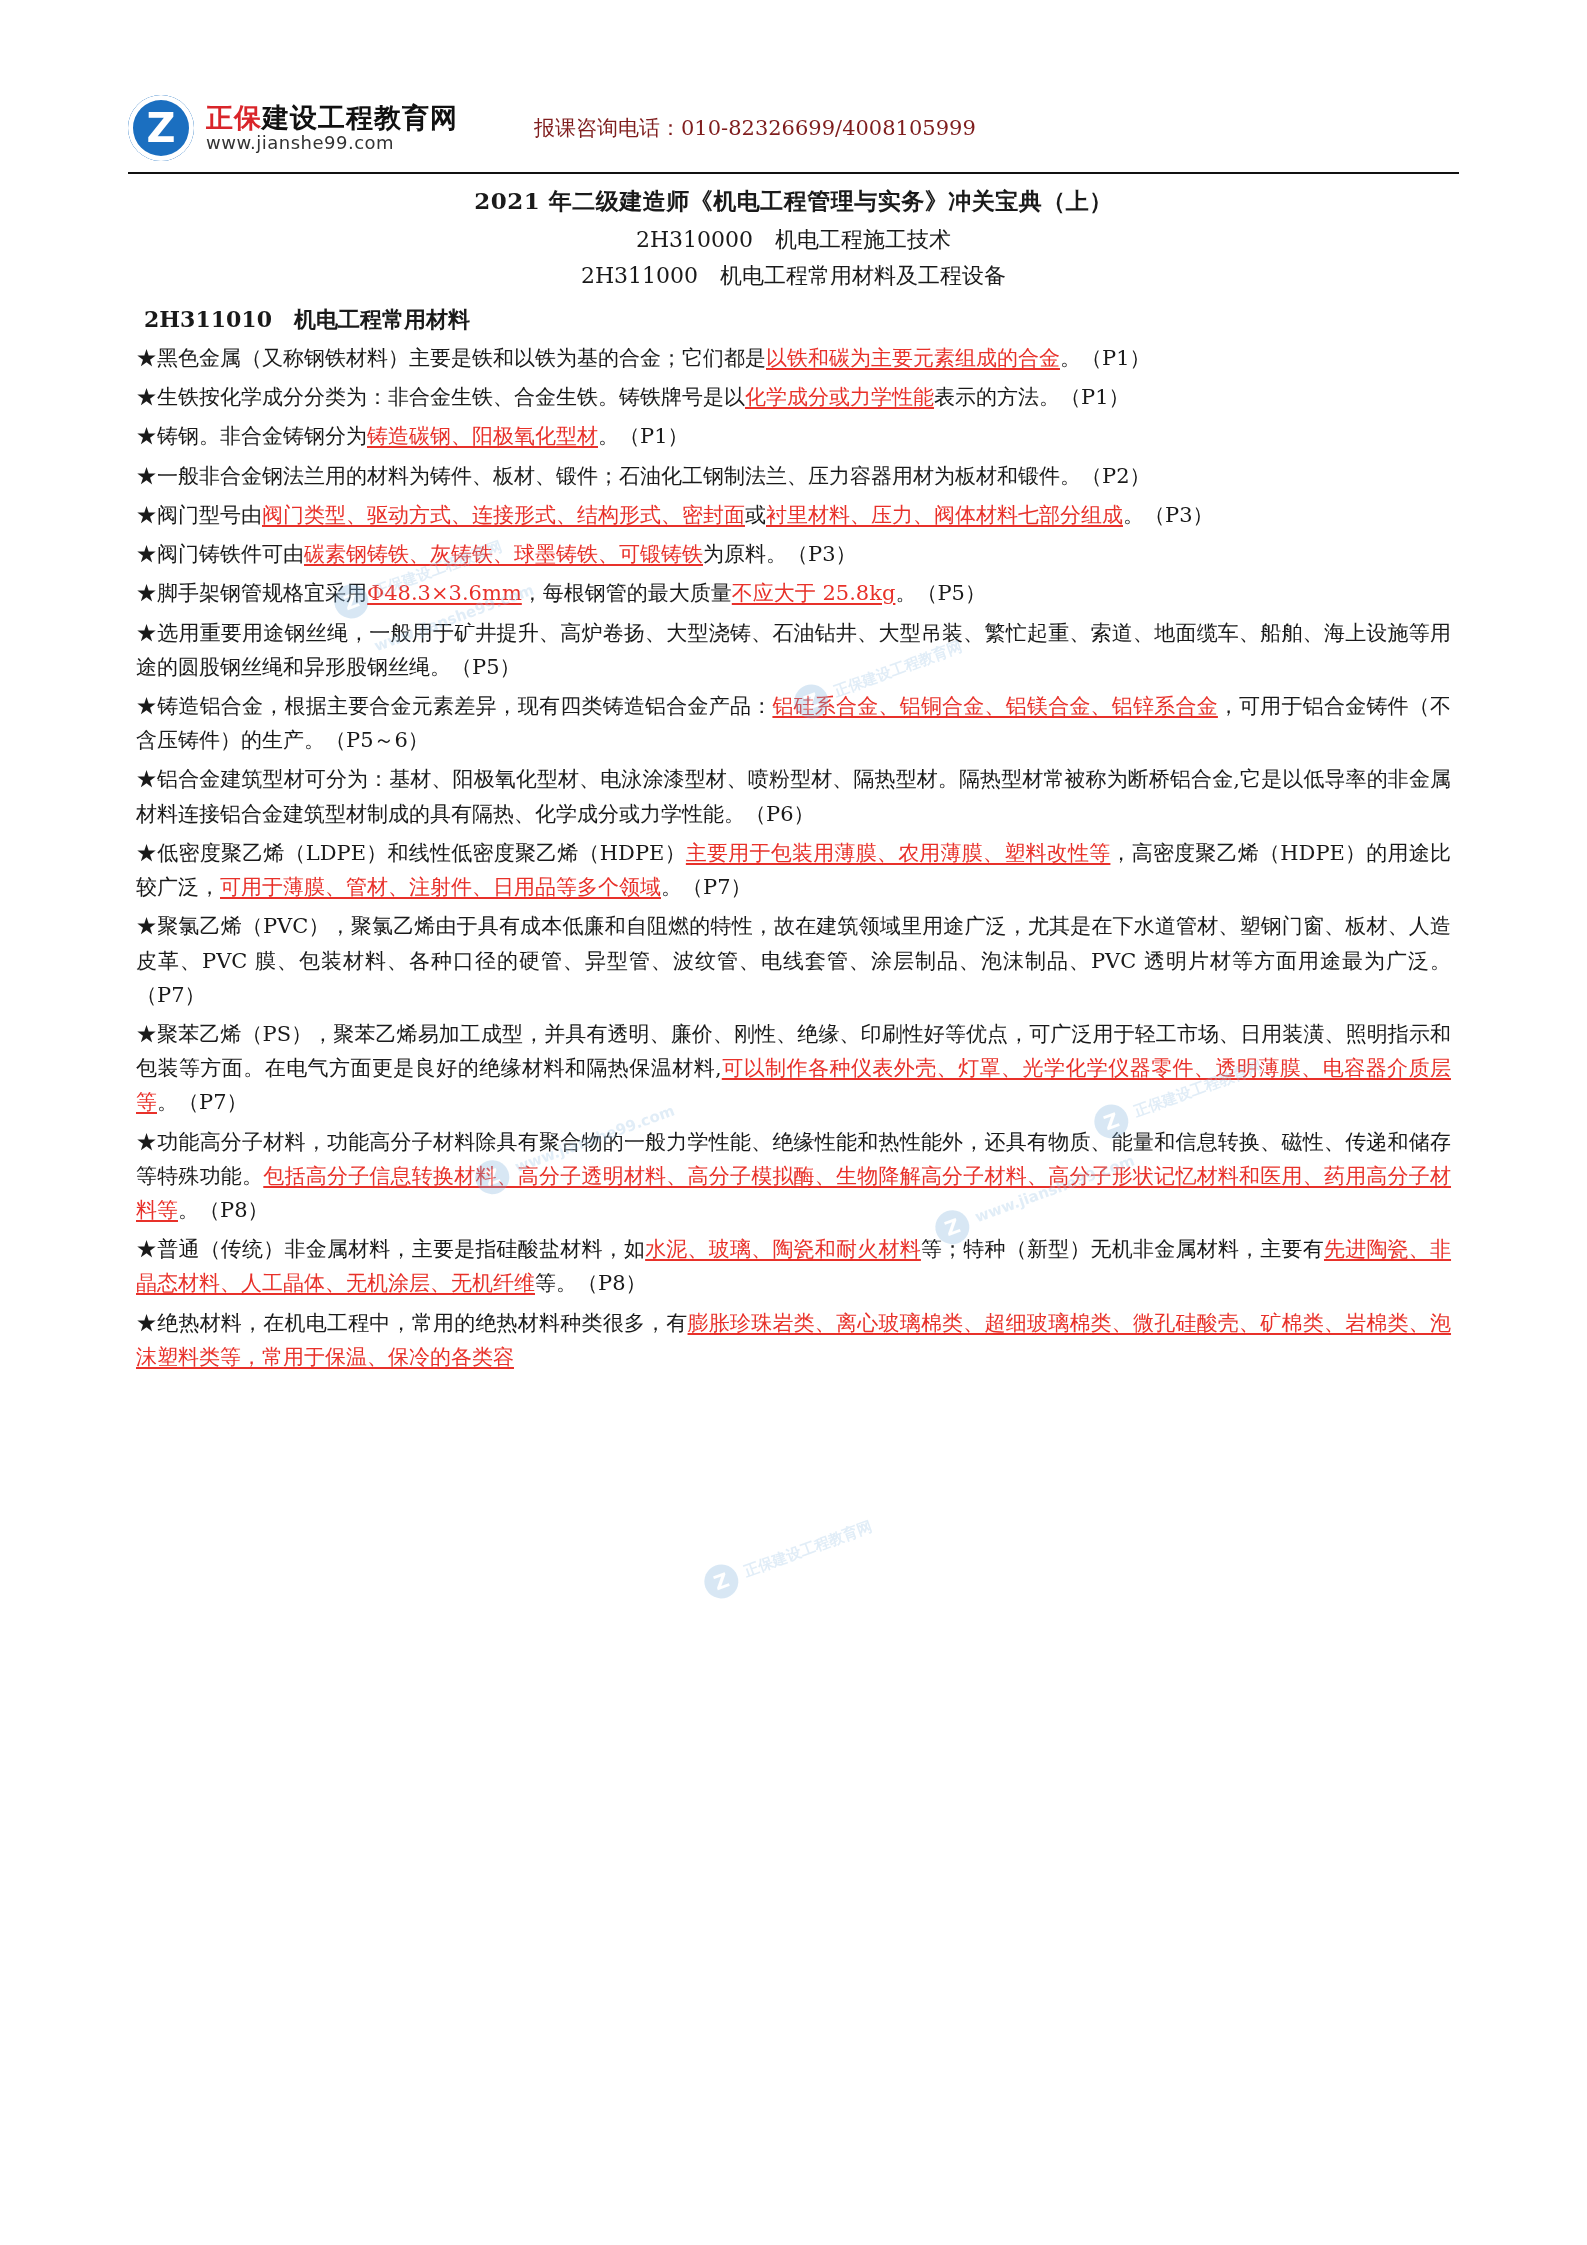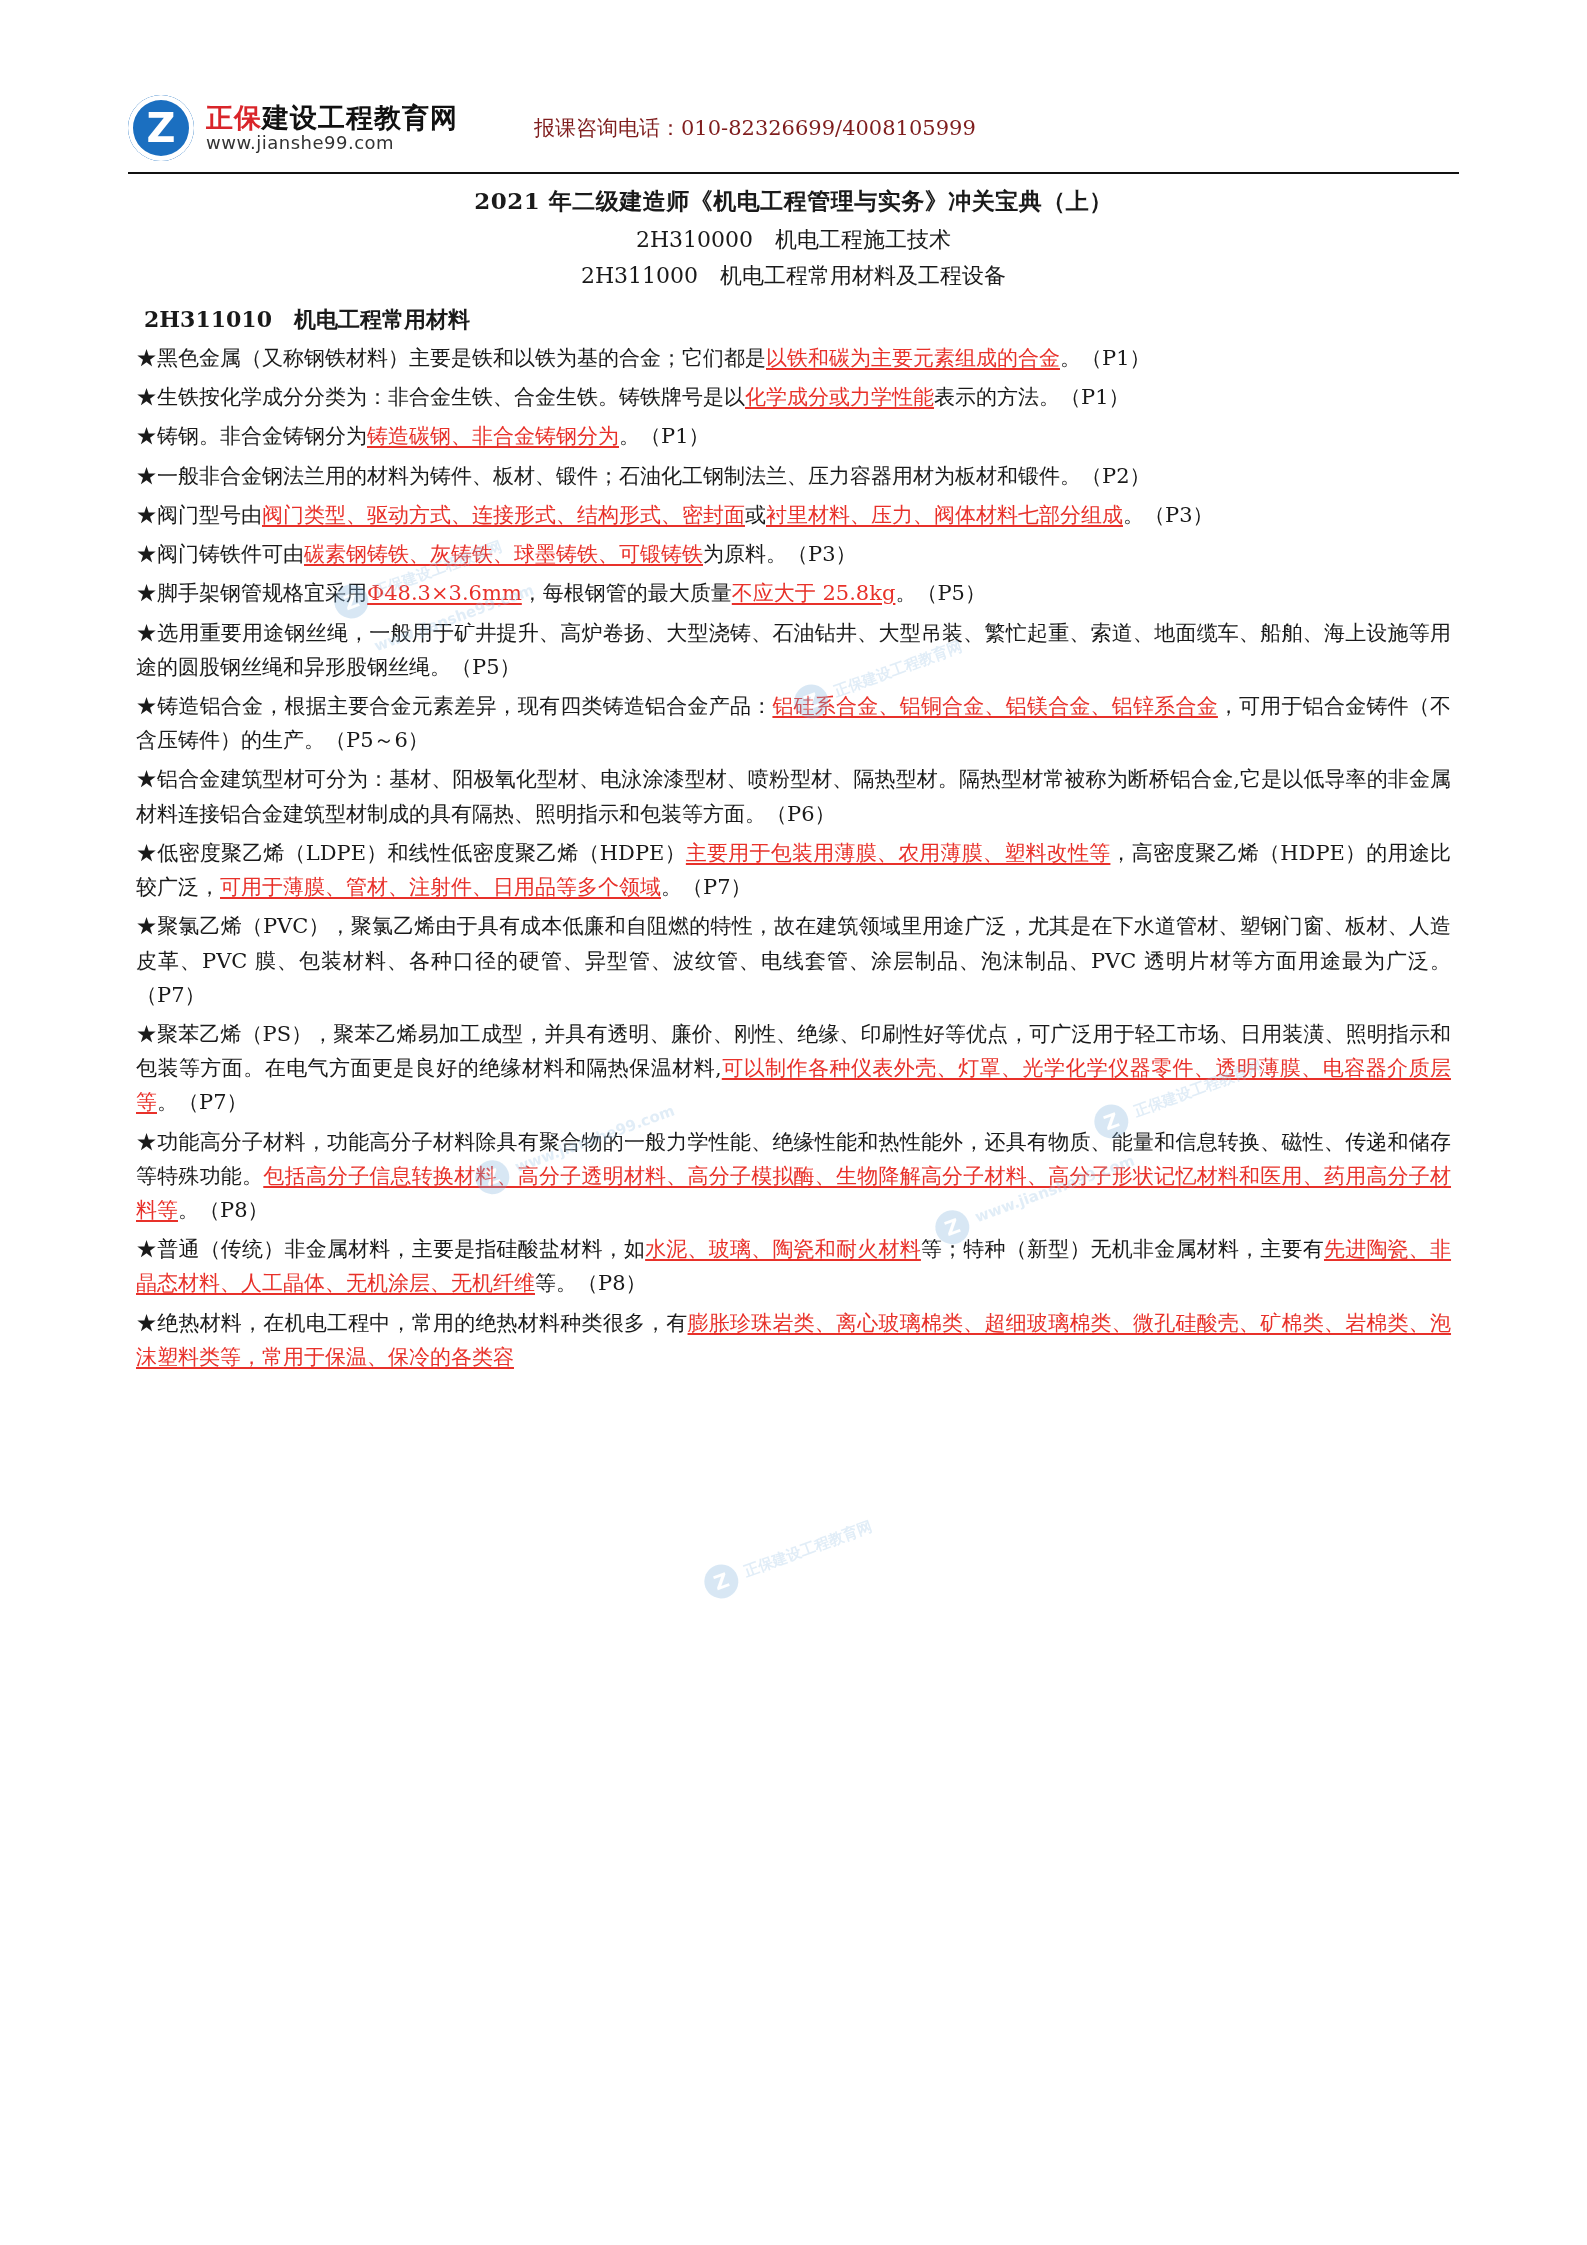--- a/index.html
+++ b/index.html
@@ -153,28 +153,28 @@
   <hr class="rule">
 
   <div class="doc-title">2021 年二级建造师《机电工程管理与实务》冲关宝典（上）</div>
   <div class="doc-sub">2H310000　机电工程施工技术</div>
   <div class="doc-sub">2H311000　机电工程常用材料及工程设备</div>
   <div class="section-head">2H311010　机电工程常用材料</div>
 
   <div id="body-content">
       <p class="para"><span>★黑色金属（又称钢铁材料）主要是铁和以铁为基的合金；它们都是</span><span class="u">以铁和碳为主要元素组成的合金</span><span>。（P1）</span></p>
       <p class="para"><span>★生铁按化学成分分类为：非合金生铁、合金生铁。铸铁牌号是以</span><span class="u">化学成分或力学性能</span><span>表示的方法。（P1）</span></p>
-      <p class="para"><span>★铸钢。非合金铸钢分为</span><span class="u">铸造碳钢、非合金铸钢分为</span><span>。（P1）</span></p>
+      <p class="para"><span>★铸钢。非合金铸钢分为</span><span class="u">铸造碳钢、阳极氧化型材</span><span>。（P1）</span></p>
       <p class="para"><span>★一般非合金钢法兰用的材料为铸件、板材、锻件；石油化工钢制法兰、压力容器用材为板材和锻件。（P2）</span></p>
       <p class="para"><span>★阀门型号由</span><span class="u">阀门类型、驱动方式、连接形式、结构形式、密封面</span><span>或</span><span class="u">衬里材料、压力、阀体材料七部分组成</span><span>。（P3）</span></p>
       <p class="para"><span>★阀门铸铁件可由</span><span class="u">碳素钢铸铁、灰铸铁、球墨铸铁、可锻铸铁</span><span>为原料。（P3）</span></p>
       <p class="para"><span>★脚手架钢管规格宜采用</span><span class="u">Φ48.3×3.6mm</span><span>，每根钢管的最大质量</span><span class="u">不应大于 25.8kg</span><span>。（P5）</span></p>
       <p class="para"><span>★选用重要用途钢丝绳，一般用于矿井提升、高炉卷扬、大型浇铸、石油钻井、大型吊装、繁忙起重、索道、地面缆车、船舶、海上设施等用途的圆股钢丝绳和异形股钢丝绳。（P5）</span></p>
       <p class="para"><span>★铸造铝合金，根据主要合金元素差异，现有四类铸造铝合金产品：</span><span class="u">铝硅系合金、铝铜合金、铝镁合金、铝锌系合金</span><span>，可用于铝合金铸件（不含压铸件）的生产。（P5～6）</span></p>
-      <p class="para"><span>★铝合金建筑型材可分为：基材、阳极氧化型材、电泳涂漆型材、喷粉型材、隔热型材。隔热型材常被称为断桥铝合金,它是以低导率的非金属材料连接铝合金建筑型材制成的具有隔热、照明指示和包装等方面。（P6）</span></p>
+      <p class="para"><span>★铝合金建筑型材可分为：基材、阳极氧化型材、电泳涂漆型材、喷粉型材、隔热型材。隔热型材常被称为断桥铝合金,它是以低导率的非金属材料连接铝合金建筑型材制成的具有隔热、化学成分或力学性能。（P6）</span></p>
       <p class="para"><span>★低密度聚乙烯（LDPE）和线性低密度聚乙烯（HDPE）</span><span class="u">主要用于包装用薄膜、农用薄膜、塑料改性等</span><span>，高密度聚乙烯（HDPE）的用途比较广泛，</span><span class="u">可用于薄膜、管材、注射件、日用品等多个领域</span><span>。（P7）</span></p>
       <p class="para"><span>★聚氯乙烯（PVC），聚氯乙烯由于具有成本低廉和自阻燃的特性，故在建筑领域里用途广泛，尤其是在下水道管材、塑钢门窗、板材、人造皮革、PVC 膜、包装材料、各种口径的硬管、异型管、波纹管、电线套管、涂层制品、泡沫制品、PVC 透明片材等方面用途最为广泛。（P7）</span></p>
       <p class="para"><span>★聚苯乙烯（PS），聚苯乙烯易加工成型，并具有透明、廉价、刚性、绝缘、印刷性好等优点，可广泛用于轻工市场、日用装潢、照明指示和包装等方面。在电气方面更是良好的绝缘材料和隔热保温材料,</span><span class="u">可以制作各种仪表外壳、灯罩、光学化学仪器零件、透明薄膜、电容器介质层等</span><span>。（P7）</span></p>
       <p class="para"><span>★功能高分子材料，功能高分子材料除具有聚合物的一般力学性能、绝缘性能和热性能外，还具有物质、能量和信息转换、磁性、传递和储存等特殊功能。</span><span class="u">包括高分子信息转换材料、高分子透明材料、高分子模拟酶、生物降解高分子材料、高分子形状记忆材料和医用、药用高分子材料等</span><span>。（P8）</span></p>
       <p class="para"><span>★普通（传统）非金属材料，主要是指硅酸盐材料，如</span><span class="u">水泥、玻璃、陶瓷和耐火材料</span><span>等；特种（新型）无机非金属材料，主要有</span><span class="u">先进陶瓷、非晶态材料、人工晶体、无机涂层、无机纤维</span><span>等。（P8）</span></p>
       <p class="para"><span>★绝热材料，在机电工程中，常用的绝热材料种类很多，有</span><span class="u">膨胀珍珠岩类、离心玻璃棉类、超细玻璃棉类、微孔硅酸壳、矿棉类、岩棉类、泡沫塑料类等，常用于保温、保冷的各类容</span></p>
     </div>
 
 </div>
 

